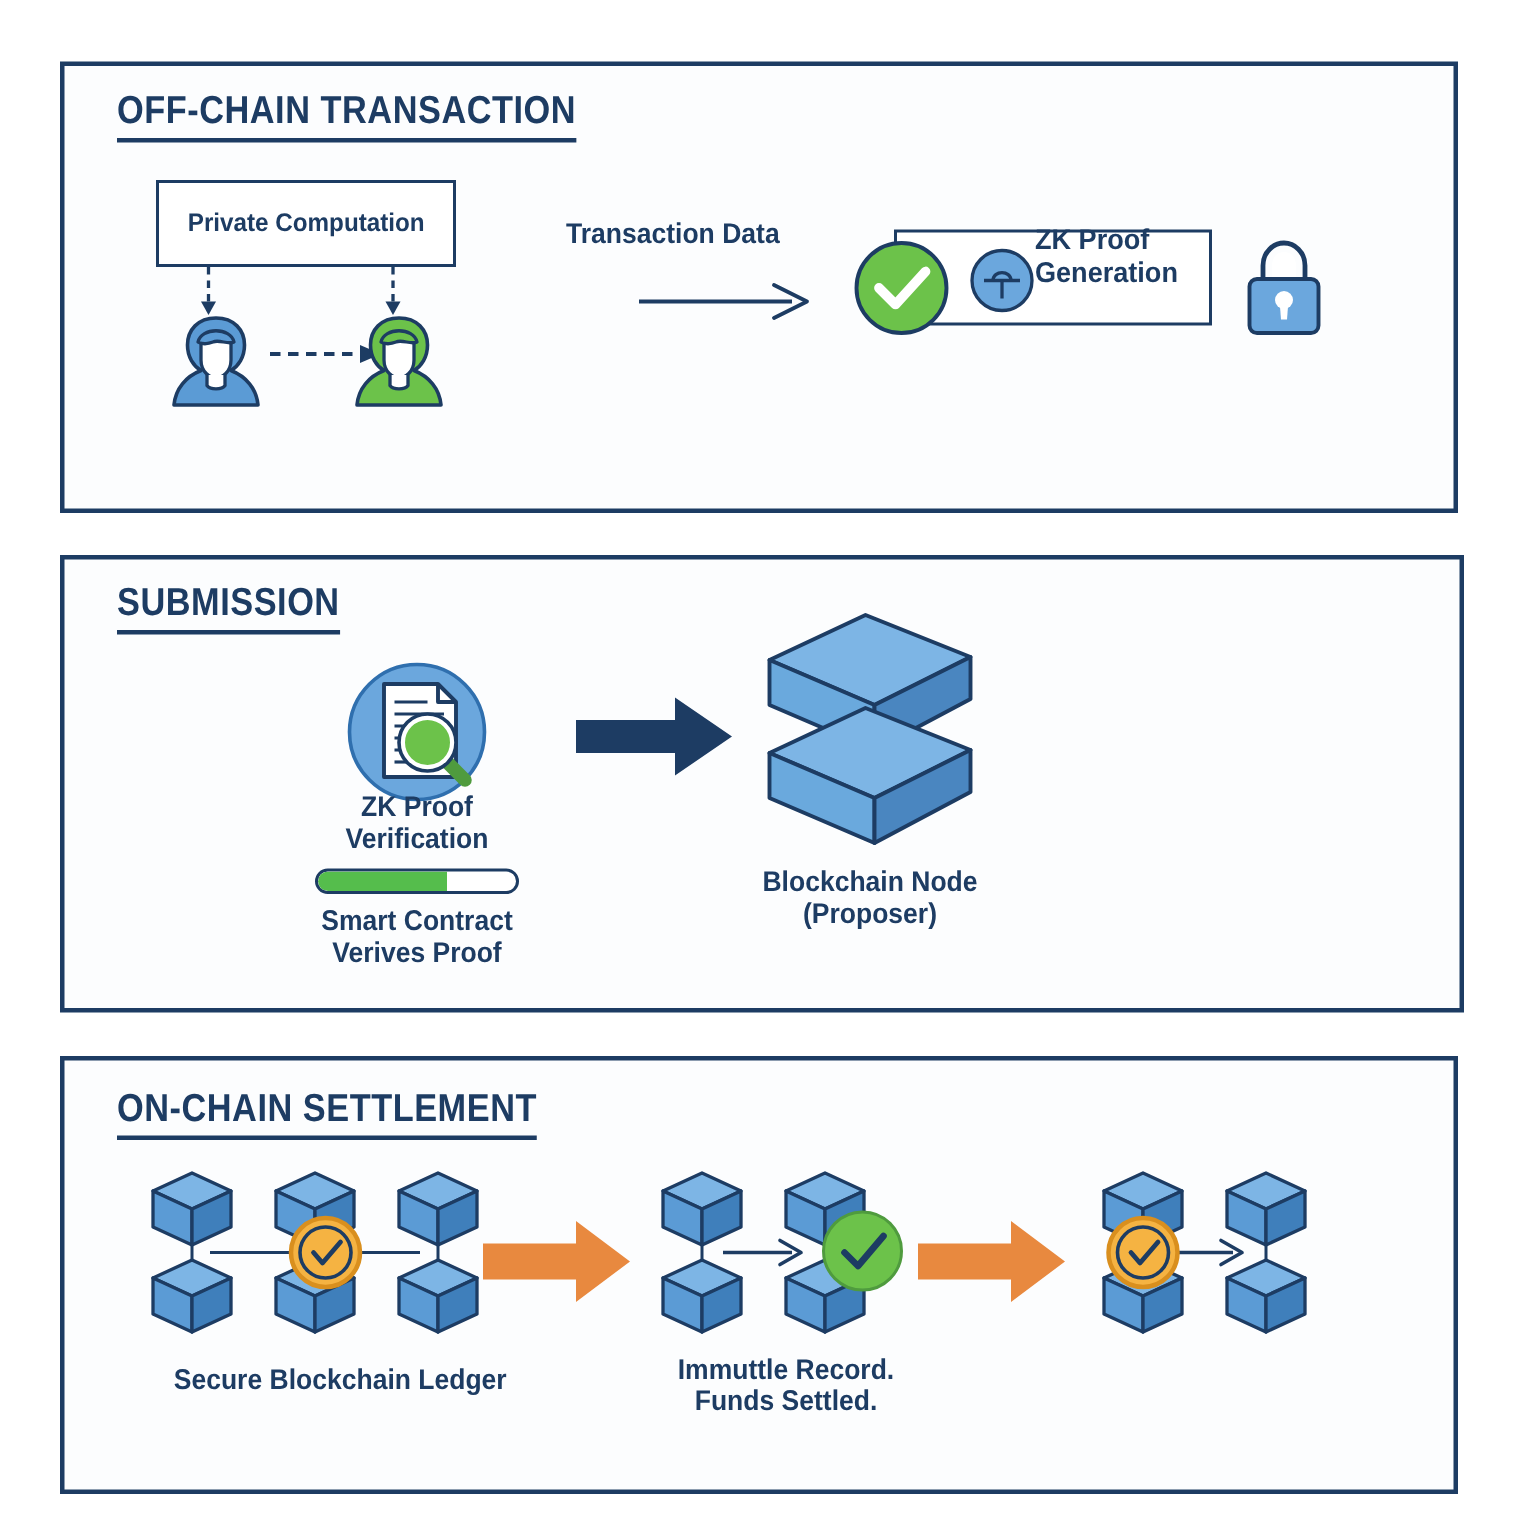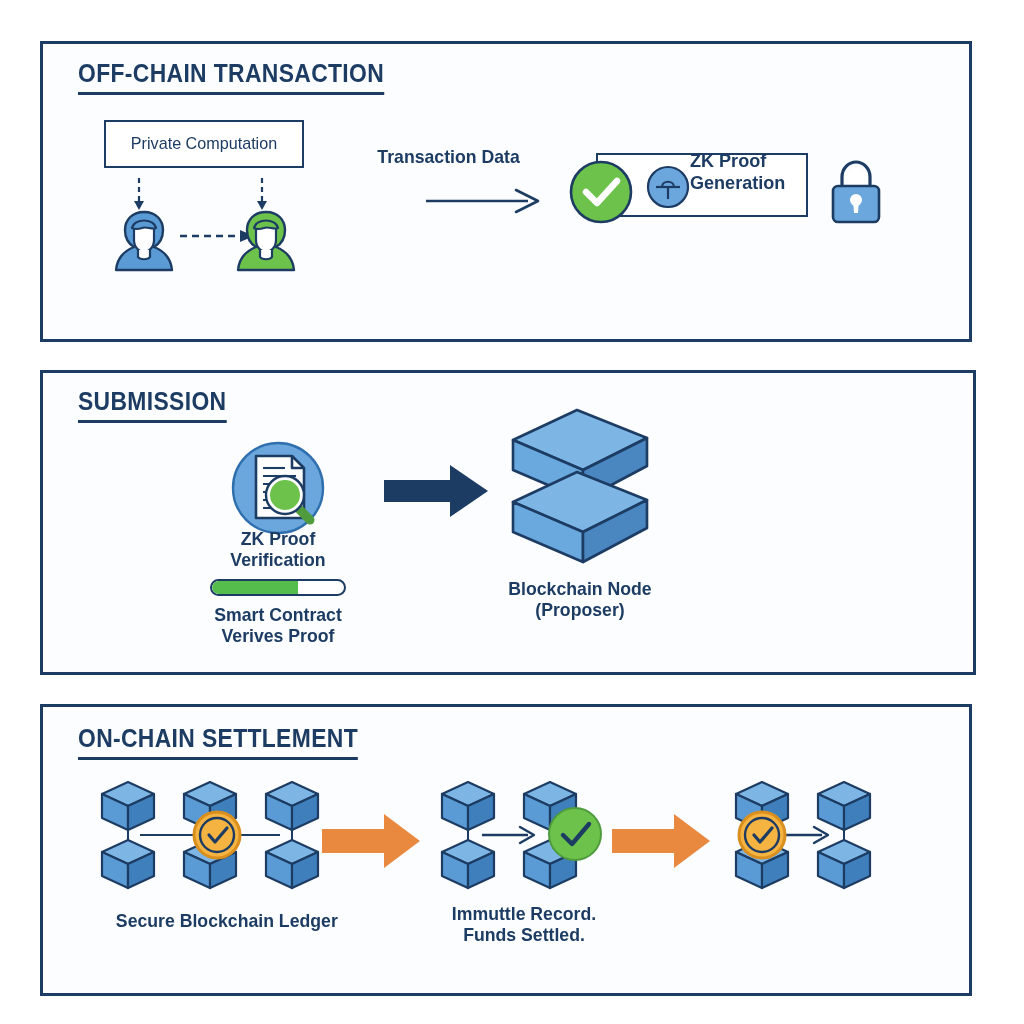--- a/index.html
+++ b/index.html
@@ -53,23 +53,23 @@
 
   .box-outline{
     position:absolute;
     border:2px solid #1d3c63;
     box-sizing:border-box;
     background:transparent;
   }
 
   
   #private-computation-box{
-    left:104px;top:120px;width:200px;height:48px;
+    left:104px;top:120px;width:200px;height:58px;
     display:flex;align-items:center;justify-content:center;
-    font-size:17px;font-weight:normal;color:#1d3c63;
+    font-size:17px;font-weight:bold;color:#1d3c63;
     background:#ffffff;
   }
   #private-computation-box span{transform:scaleX(0.95);}
 
   #transaction-data-label{left:372px;top:146px;font-size:19px;}
 
   #zk-gen-box{
     left:596px;top:153px;width:212px;height:64px;
     background:#ffffff;
   }

